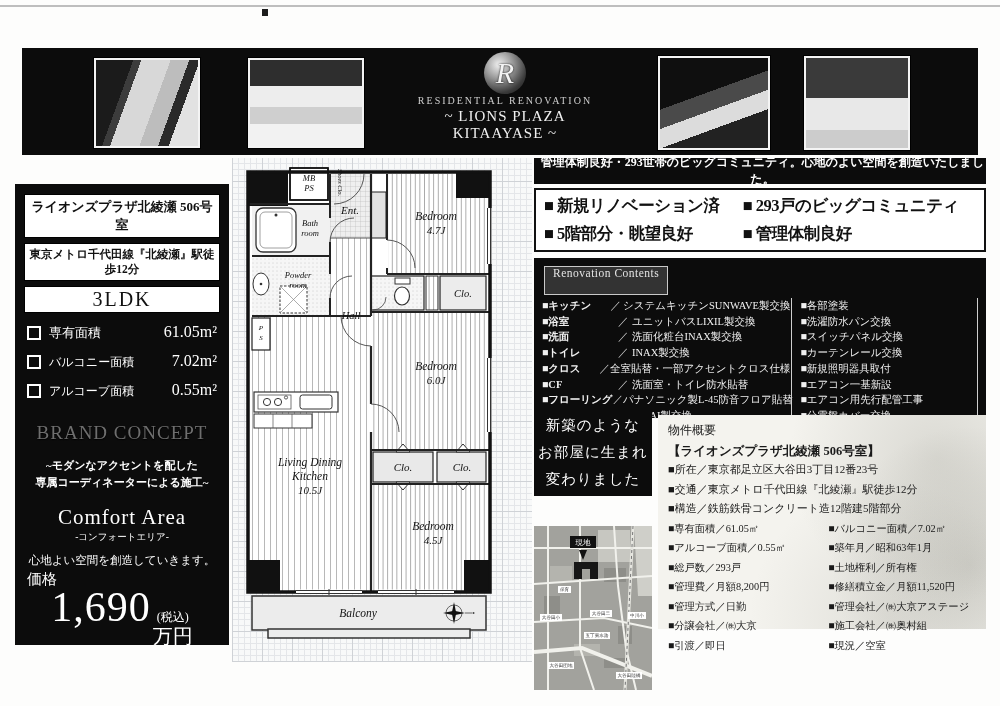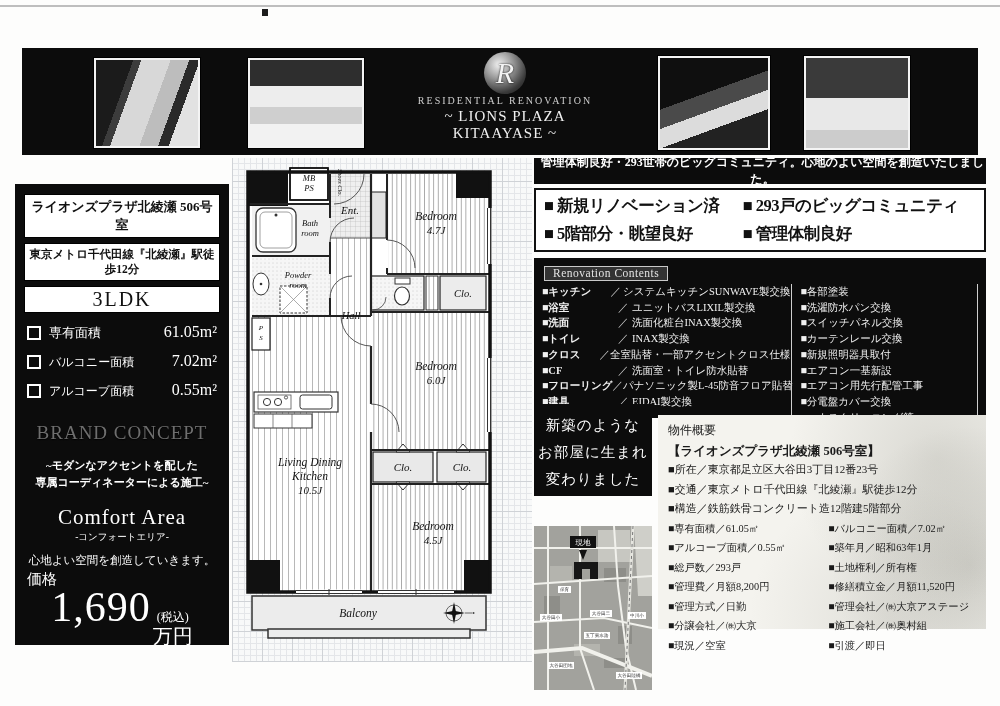--- a/index.html
+++ b/index.html
@@ -63,21 +63,21 @@
   
   .topbar{left:534px;top:158px;width:452px;height:26px;background:#0c0c0c;color:#fff;
           font-size:12px;font-weight:bold;display:flex;align-items:center;padding:0;}
   .topbar span{margin-left:5px;letter-spacing:0;text-align:center;}
   .featbox{left:534px;top:188px;width:452px;height:64px;background:#fff;border:2px solid #111;
            display:grid;grid-template-columns:46% 54%;align-content:center;row-gap:6px;padding:2px 8px;box-sizing:border-box;}
   .feat{font-size:16.5px;font-weight:bold;letter-spacing:-0.5px;white-space:nowrap;}
   .renov{left:534px;top:258px;width:452px;height:160px;background:#0c0c0c;color:#f0f0f0;
          box-sizing:border-box;padding:5px 8px 0 8px;}
   .renovtitle{display:inline-block;border:1px solid #c9c9c9;background:#333;color:#e4e4e4;
-              font-size:11.5px;padding:0 8px 1px;margin:0 0 3px 2px;letter-spacing:.5px;}
+              font-size:11.5px;padding:0 8px 15px;margin:0 0 3px 2px;letter-spacing:.5px;}
   .renovcols{display:flex;}
   .rcleft{width:57%;}
   .rcright{flex:1;border-left:1px solid #cfcfcf;border-right:1px solid #cfcfcf;padding:0 6px 0 9px;}
   .ritem{display:flex;font-size:10.5px;line-height:15.7px;white-space:nowrap;}
   .rlabel{width:76px;font-weight:bold;}
   .rsep{width:14px;}
   .ritem2{font-size:10.5px;line-height:15.7px;white-space:nowrap;}
   .catch{left:534px;top:404px;width:118px;height:92px;background:#0c0c0c;color:#fff;
          text-align:center;font-size:14.5px;line-height:27px;padding-top:8px;box-sizing:border-box;letter-spacing:1px;}
   .mapwrap{left:534px;top:526px;width:118px;height:164px;background:#a3a39f;}
@@ -437,17 +437,17 @@
       <div class="ovcell">■アルコーブ面積／0.55㎡</div>
       <div class="ovcell">■築年月／昭和63年1月</div>
       <div class="ovcell">■総戸数／293戸</div>
       <div class="ovcell">■土地権利／所有権</div>
       <div class="ovcell">■管理費／月額8,200円</div>
       <div class="ovcell">■修繕積立金／月額11,520円</div>
       <div class="ovcell">■管理方式／日勤</div>
       <div class="ovcell">■管理会社／㈱大京アステージ</div>
       <div class="ovcell">■分譲会社／㈱大京</div>
       <div class="ovcell">■施工会社／㈱奥村組</div>
+      <div class="ovcell">■引渡／即日</div>
       <div class="ovcell">■現況／空室</div>
-      <div class="ovcell">■引渡／即日</div>
     </div>
   </div>
 </div>
 
 </body></html>

